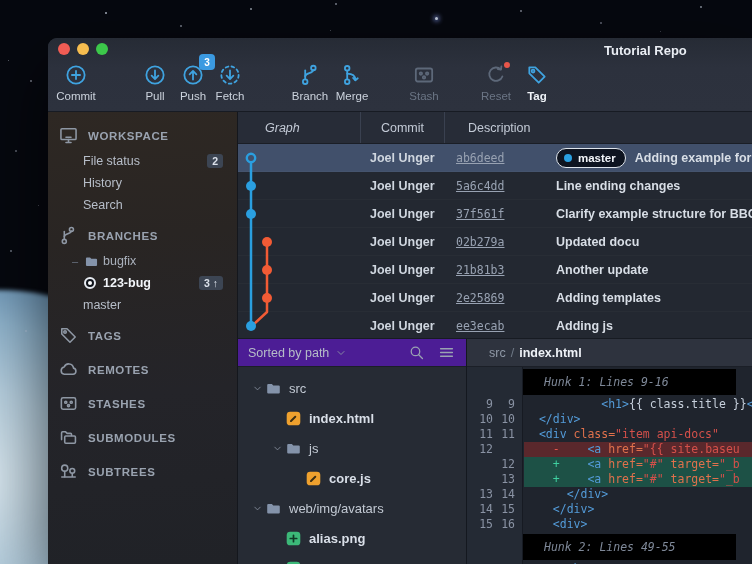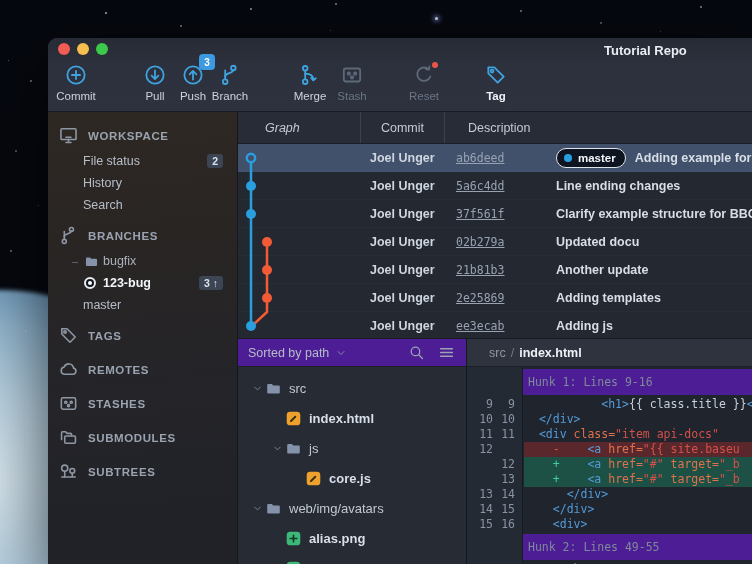--- a/index.html
+++ b/index.html
@@ -116,21 +116,21 @@
   
   #diff-panel { flex:1; display:flex; flex-direction:column; background:#1f242d; min-width:0; overflow:hidden; }
   #diff-header { height:28px; flex:none; background:#2e333e; border-bottom:1px solid #1b1f27;
     display:flex; align-items:center; padding-left:22px; font-size:12.5px; }
   #diff-header .crumb-dir { color:#8f98a6; }
   #diff-header .crumb-sep { color:#707a88; margin:0 5px; }
   #diff-header .crumb-file { color:#eef2f7; font-weight:bold; }
   #diff-body { position:relative; flex:1; font-family:"DejaVu Sans Mono", monospace; font-size:11.5px; overflow:hidden; }
   #gutter-bg { position:absolute; left:0; top:0; bottom:0; width:56px; background:#242a34; border-right:1px solid #161a22; }
   .d-row { position:relative; height:15px; line-height:15px; display:flex; white-space:pre; }
-  .d-hunk { height:26px; line-height:26px; background:#4c1d95; color:#7f8999; padding-left:61px; margin:2px 0; }
+  .d-hunk { height:26px; line-height:26px; background:#000000; color:#7f8999; padding-left:61px; margin:2px 16px;font-style:italic; }
   .d-num { width:26px; flex:none; text-align:right; color:#8a93a4; }
   .d-num.n2 { width:22px; padding-right:0; }
   .d-code { flex:1; padding-left:8px; margin-left:9px; overflow:hidden; }
   .d-row.removed .d-code { background:#5a282c; }
   .d-row.added .d-code { background:#1d5146; }
   .cd-pl { color:#c7d0dc; }
   .cd-tag { color:#539bd8; }
   .cd-attr { color:#e0714c; }
   .cd-str { color:#d4504a; }
   .cd-minus { color:#e0564d; }
@@ -190,20 +190,29 @@
         </div>
         <div class="tbtn ">
           <span class="ticon">
             <svg viewBox="0 0 20 20" fill="none" stroke="currentColor" stroke-width="1.5" stroke-linecap="round" stroke-linejoin="round">
               <circle cx="10" cy="10" r="7.2"></circle>
               <path d="M10 13.8v-7M7.2 9.4 10 6.6l2.8 2.8"></path>
             </svg>
             <span class="tb-badge">3</span>
           </span>
           <span class="tlabel">Push</span>
+        </div>
+        <div class="tbtn ">
+          <span class="ticon">
+            <svg viewBox="0 0 20 20" fill="none" stroke="currentColor" stroke-width="1.5" stroke-linecap="round" stroke-linejoin="round">
+              <circle cx="10" cy="10" r="7.2" stroke-dasharray="2.3 2.7"></circle>
+              <path d="M10 6.2v7M7.2 10.6 10 13.4l2.8-2.8"></path>
+            </svg>
+          </span>
+          <span class="tlabel">Fetch</span>
         </div>
         <div class="tbtn ">
           <span class="ticon">
             <svg viewBox="0 0 20 20" fill="none" stroke="currentColor" stroke-width="1.5" stroke-linecap="round" stroke-linejoin="round">
               <circle cx="6" cy="15.6" r="1.9"></circle>
               <path d="M6 13.6V6.2"></path>
               <path d="M6 11.2c0-3.2 6.6-2.4 6.6-5.4"></path>
               <circle cx="12.8" cy="4.2" r="1.9"></circle>
             </svg>
           </span>

